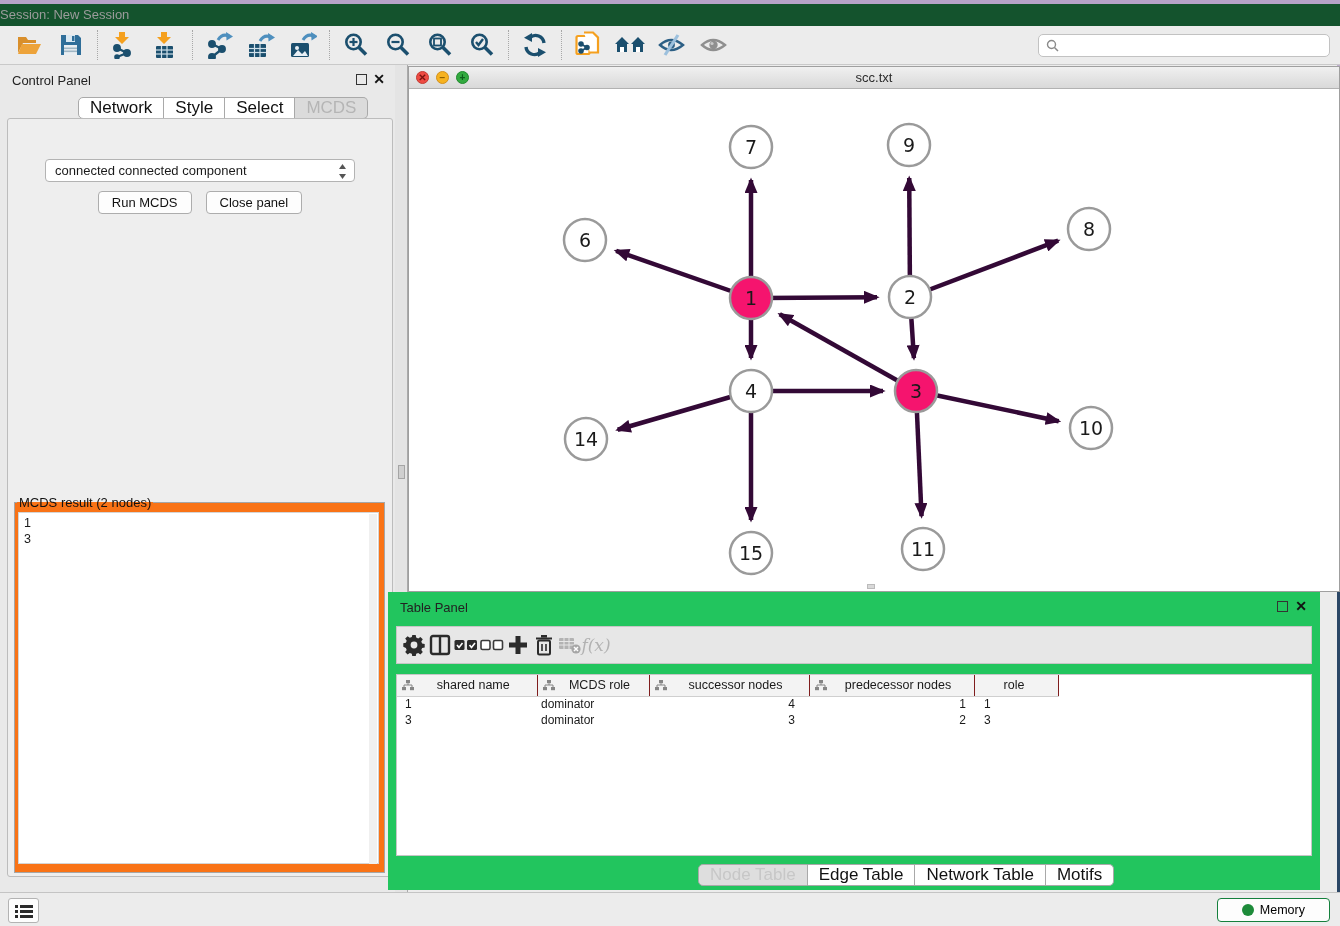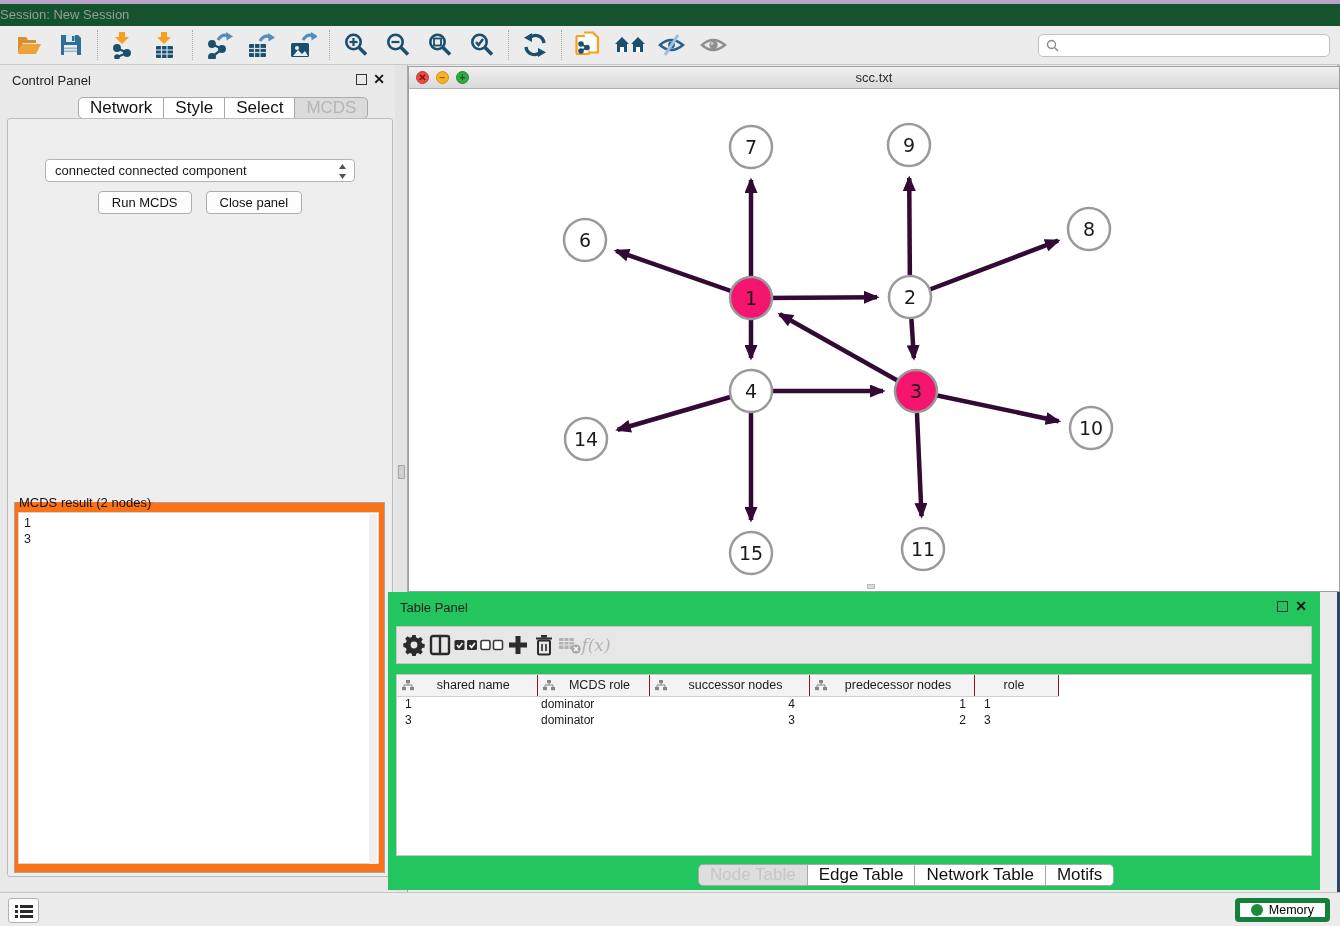--- a/index.html
+++ b/index.html
@@ -81,21 +81,21 @@
   .c1 { text-align:left; padding-left:4px; }
   .c2 { text-align:right; padding-right:14px; }
   .c3 { text-align:right; padding-right:8px; }
   .c4 { text-align:left; padding-left:10px; }
   #tp-tabs { position:absolute; left:286px; top:272px;margin-left:24px; }
   .tab.selected2 { background:#dedede; color:#c7c7c7; }
 
   
   #status-bar { position:absolute; left:0; top:892px; width:1340px; height:34px; background:#ececec; border-top:1px solid #c4c4c4; }
   .list-btn { position:absolute; left:8px; top:5px; width:31px; height:25px; background:#fdfdfd; border:1px solid #b3b3b3; border-radius:3px; display:flex; align-items:center; justify-content:center; }
-  .memory-btn { position:absolute; right:10px; top:5px; height:24px; background:#fdfdfd; border:5px solid #15803d; border-radius:4px; display:flex; align-items:center; gap:6px; padding:0 11px; font-size:12.5px; font-family:"Liberation Sans", sans-serif; }
+  .memory-btn { position:absolute; right:10px; top:5px; height:24px; background:#fdfdfd; border:1px solid #15803d; border-radius:4px; display:flex; align-items:center; gap:6px; padding:0 24px; font-size:12.5px; font-family:"Liberation Sans", sans-serif; }
   .memdot { width:12px; height:12px; border-radius:50%; background:#1d8b3a; }
 
   svg.ic { display:block; }
 </style>
 </head>
 <body>
 
 <div id="app">
   <div class="top-strip"></div>
   <div class="right-strip-top"></div>

